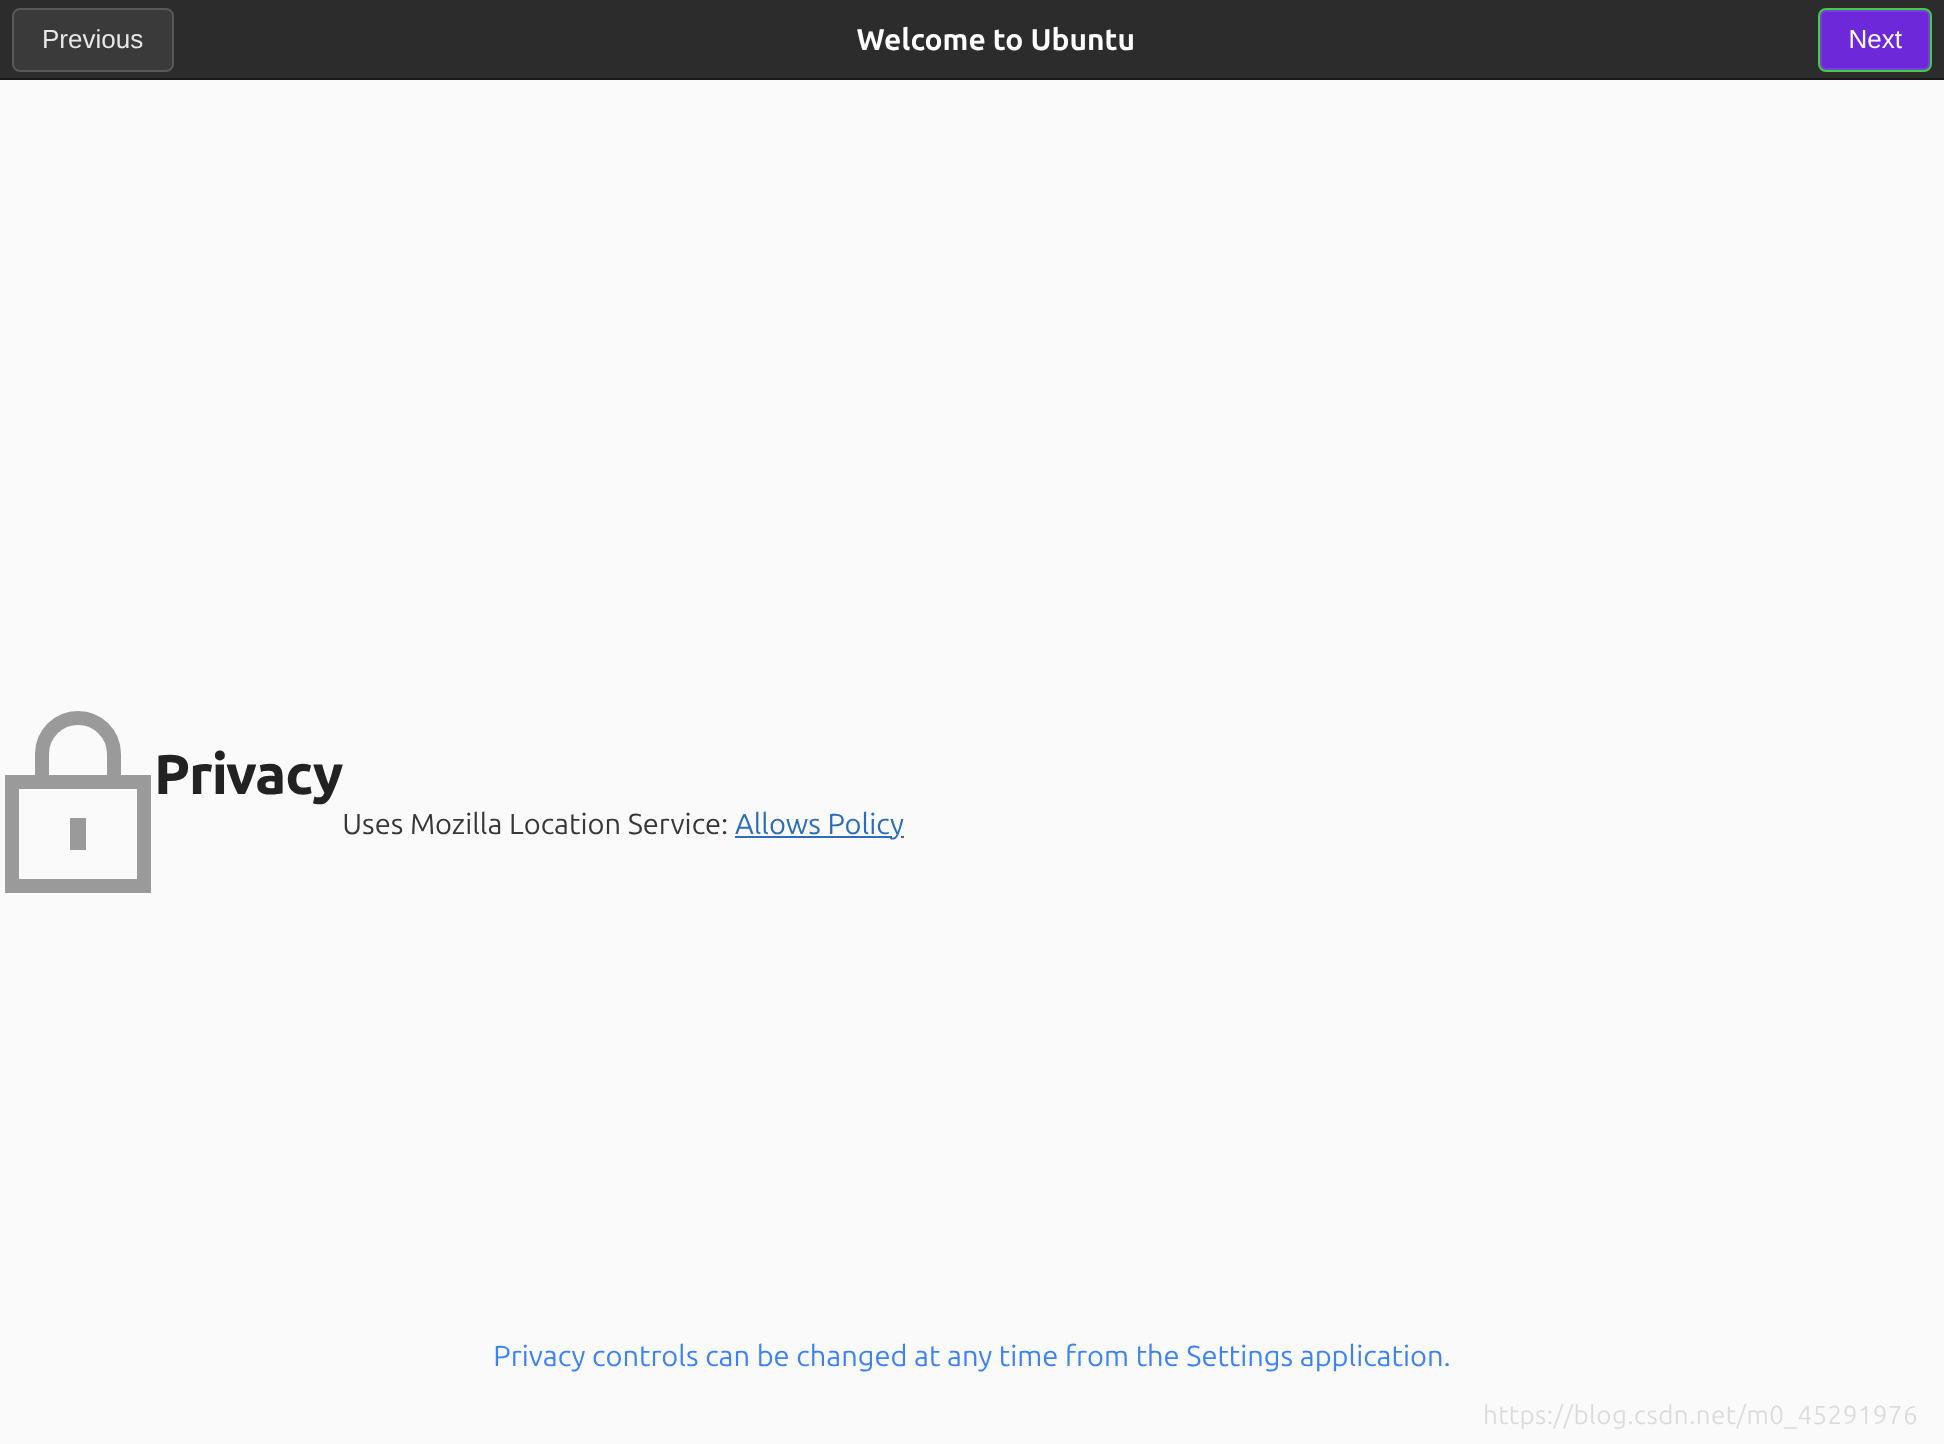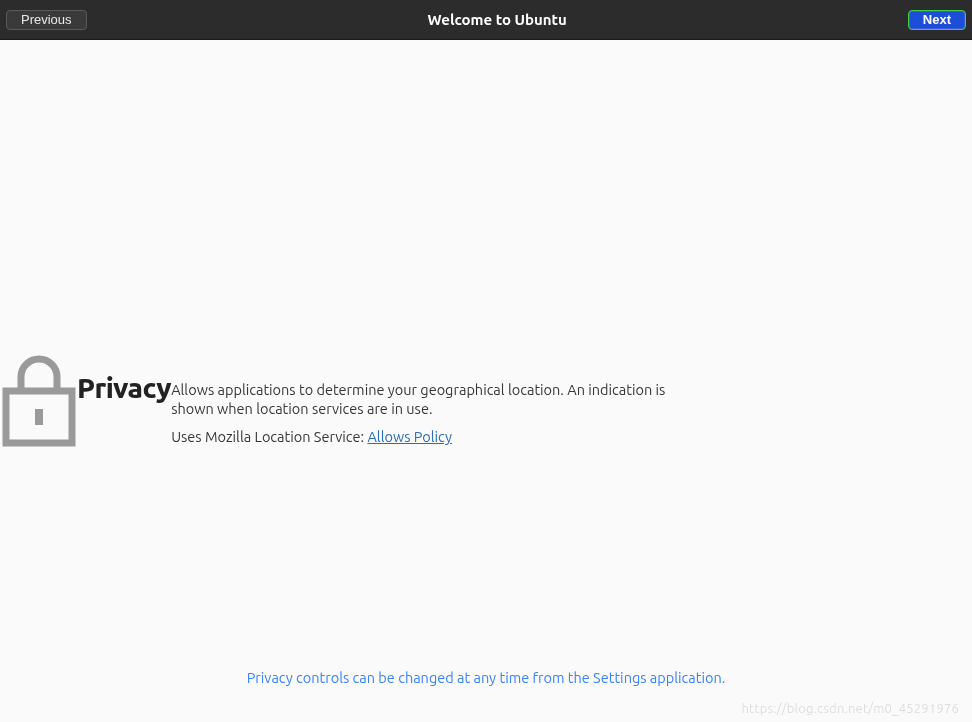--- a/index.html
+++ b/index.html
@@ -18,43 +18,42 @@
     .header {
       background: #2c2c2c;
       height: 40px;
       display: flex;
       align-items: center;
       justify-content: space-between;
       padding: 0 6px;
       border-bottom: 1px solid #1a1a1a;
     }
     .btn {
-      height: 20px;
+      height: 32px;
       padding: 0 14px;
       border-radius: 4px;
       font-size: 13px;
       font-weight: 400;
       cursor: pointer;
       display: inline-flex;
       align-items: center;
       justify-content: center;
       border: 1px solid;
     }
     .btn-prev {
       background: #3a3a3a;
       color: #e8e8e8;
       border-color: #595959;
     }
     .btn-next {
-      background: #1d4ed8;
+      background: #6d28d9;
       color: #ffffff;
       border-color: #3fcf3f;
       border-width: 1px;
       box-shadow: inset 0 0 0 1px rgba(255,255,255,0.1);
-      font-weight: bold;
     }
     .header-title {
       color: #ffffff;
       font-size: 15px;
       font-weight: 700;
     }
     .content {
       position: absolute;
       top: 40px;
       left: 1px;
@@ -157,21 +156,20 @@
     <svg width="76" height="96" viewBox="0 0 76 96">
       <path d="M20 40 L20 26 A18 18 0 0 1 56 26 L56 40" fill="none" stroke="#9a9a9a" stroke-width="7"></path>
       <rect x="5" y="40" width="66" height="52" fill="none" stroke="#9a9a9a" stroke-width="7"></rect>
       <rect x="34" y="58" width="8" height="16" fill="#9a9a9a"></rect>
     </svg>
   </div>
 
   <h1 class="page-title">Privacy</h1>
 
   <div class="section">
-    <p class="desc">Allows applications to determine your geographical location. An indication is shown when location services are in use.</p>
     <p class="desc2">
       <span>Uses Mozilla Location Service: </span><a class="link">Allows Policy</a>
     </p>
   </div>
 
   <div class="footer-note">Privacy controls can be changed at any time from the Settings application.</div>
 
   <div class="watermark">https://blog.csdn.net/m0_45291976</div>
 </div>
 

